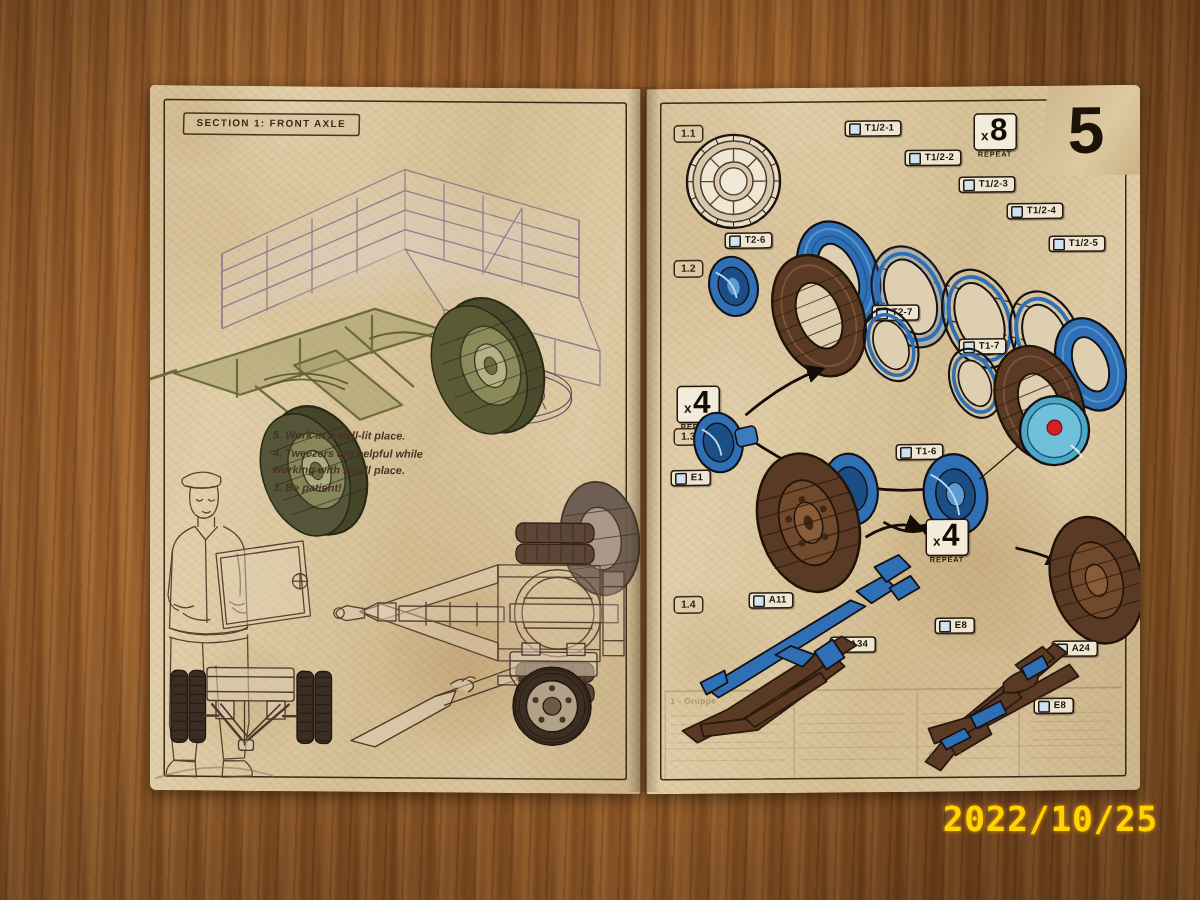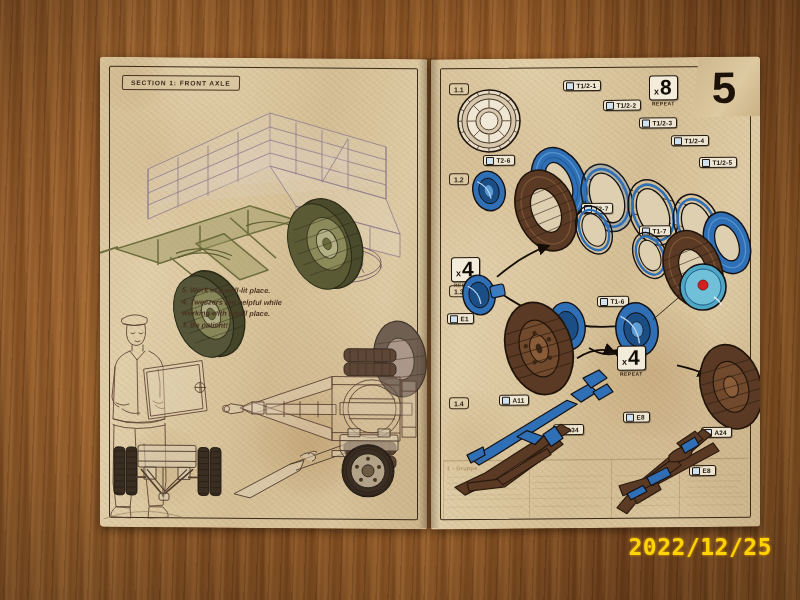--- a/index.html
+++ b/index.html
@@ -715,13 +715,13 @@
                    M4,46 L80,46 M90,46 L160,46 M172,46 L230,46 M244,46 L300,46"></path>
           <path d="M0,0 L305,0 M0,38 L305,38"></path>
         </g>
       </svg>
     </div>
   </div>
 
   <div class="gutter-shadow" style="left:318px;width:22px;"></div>
 </div>
 
-<div id="datestamp">2022/12/25</div>
+<div id="datestamp">2022/10/25</div>
 
 </body></html>

